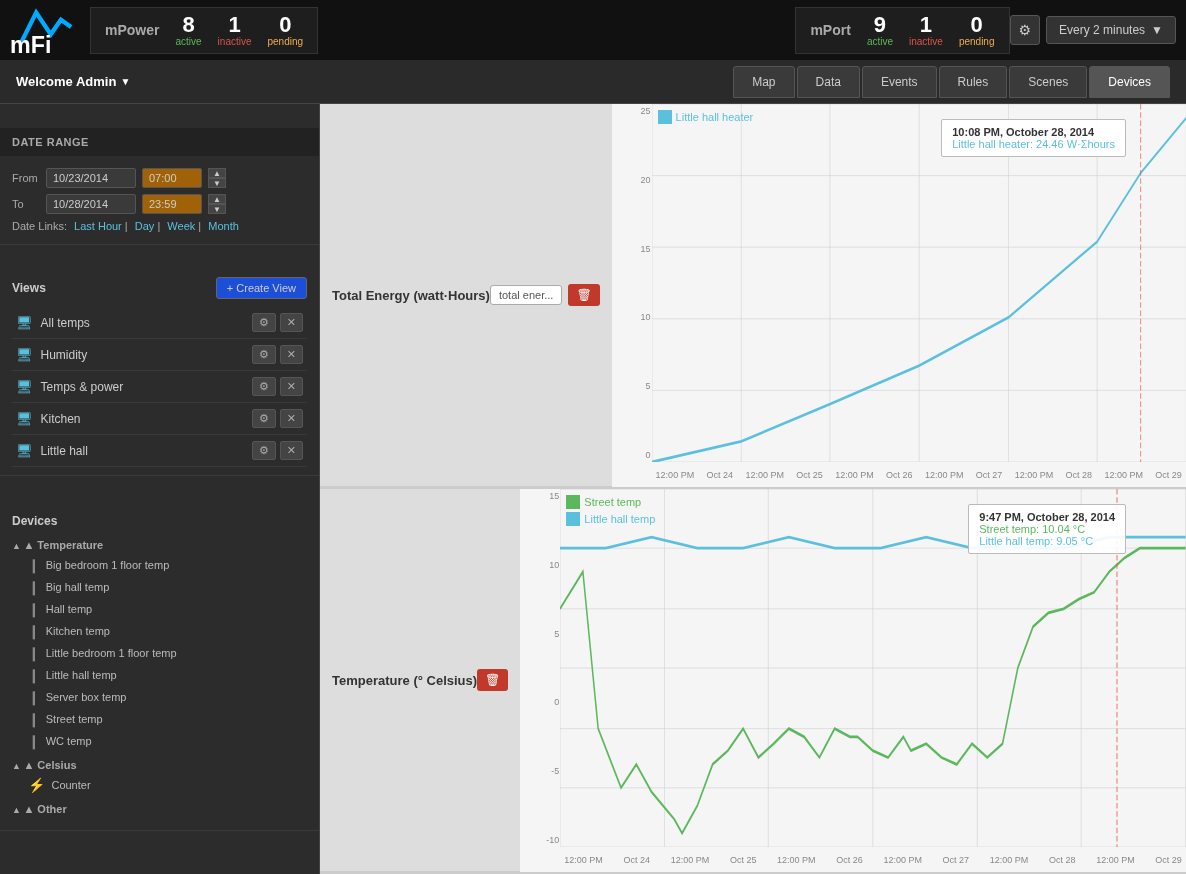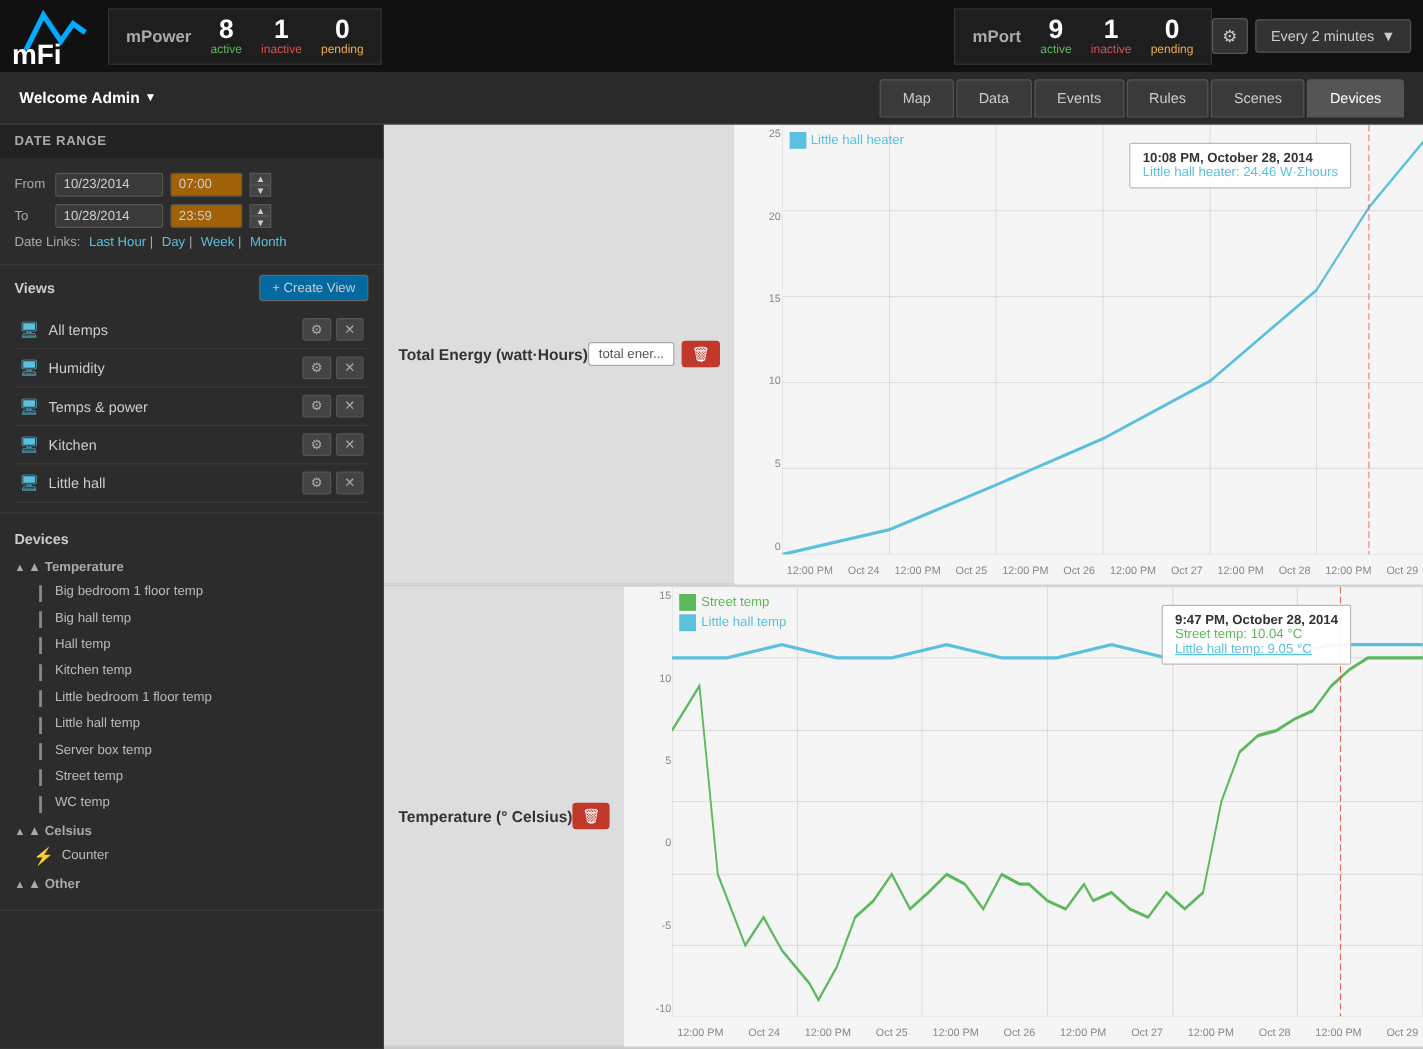--- a/index.html
+++ b/index.html
@@ -26,39 +26,39 @@
     #welcome { color: #fff; font-size: 13px; font-weight: bold; display: flex; align-items: center; gap: 4px; flex: 1; }
     .nav-tabs { display: flex; gap: 2px; }
     .nav-tab { padding: 8px 18px; background: #3a3a3a; border: 1px solid #555; color: #ccc; cursor: pointer; font-size: 12px; border-radius: 3px 3px 0 0; }
     .nav-tab.active { background: #555; color: #fff; }
 
     
     #main { display: flex; height: calc(874px - 104px); }
 
     
     #sidebar { width: 320px; background: #2c2c2c; border-right: 1px solid #444; overflow-y: auto; flex-shrink: 0; }
-    .sidebar-section { border-bottom: 1px solid #3a3a3a; }
+    .sidebar-section { border-bottom: 1px solid #3a3a3a; margin-top: 24px; }
     .sidebar-section-title { background: #222; padding: 8px 12px; font-size: 11px; font-weight: bold; color: #aaa; text-transform: uppercase; letter-spacing: 0.5px; }
 
     
     #date-range { padding: 12px; }
     .date-row { display: flex; align-items: center; margin-bottom: 6px; gap: 6px; }
     .date-label { width: 28px; color: #aaa; font-size: 11px; }
     .date-input { background: #3a3a3a; border: 1px solid #555; color: #ccc; padding: 3px 6px; font-size: 11px; width: 90px; border-radius: 2px; }
     .time-input { background: #a16207; border: 1px solid #555; color: #ccc; padding: 3px 6px; font-size: 11px; width: 60px; border-radius: 2px; }
     .spin-btn { display: flex; flex-direction: column; }
     .spin-up, .spin-down { background: #444; border: 1px solid #555; color: #ccc; font-size: 8px; width: 18px; height: 10px; cursor: pointer; display: flex; align-items: center; justify-content: center; }
     .quick-links { margin-top: 6px; font-size: 11px; color: #aaa; }
     .quick-links a { color: #5bc0de; text-decoration: none; margin-left: 4px; cursor: pointer; }
 
     
     #views-section { padding: 8px 12px; }
     .views-header { display: flex; align-items: center; justify-content: space-between; margin-bottom: 8px; }
     .views-title { font-size: 12px; font-weight: bold; color: #ccc; }
-    .create-view-btn { background: #0369a1; border: 1px solid #666; color: #ccc; padding: 4px 10px; font-size: 11px; cursor: pointer; border-radius: 3px; display: flex; align-items: center; gap: 4px; }
+    .create-view-btn { background: #1d4ed8; border: 1px solid #666; color: #ccc; padding: 4px 10px; font-size: 11px; cursor: pointer; border-radius: 3px; display: flex; align-items: center; gap: 4px; }
     .view-item { display: flex; align-items: center; padding: 6px 4px; border-bottom: 1px solid #3a3a3a; }
     .view-icon { color: #5bc0de; margin-right: 8px; font-size: 13px; }
     .view-name { flex: 1; color: #ccc; font-size: 12px; }
     .view-actions { display: flex; gap: 4px; }
     .view-action-btn { background: #444; border: 1px solid #555; color: #aaa; padding: 2px 6px; font-size: 11px; cursor: pointer; border-radius: 2px; }
 
     
     #devices-section { padding: 8px 12px; }
     .devices-title { font-size: 12px; font-weight: bold; color: #ccc; padding: 6px 0 8px; }
     .device-category { margin-bottom: 4px; }
@@ -386,21 +386,21 @@
             </div>
             <div style="display:flex;align-items:center;gap:4px;">
               <div style="width:14px;height:14px;background:#5bc0de;"></div>
               <span style="font-size:11px;color:#5bc0de;">Little hall temp</span>
             </div>
           </div>
           
           <div style="position:absolute;top:15px;right:60px;background:rgba(255,255,255,0.92);border:1px solid #bbb;padding:6px 10px;font-size:11px;color:#333;border-radius:2px;">
             <div style="font-weight:bold;color:#333;">9:47 PM, October 28, 2014</div>
             <div style="color:#5cb85c;">Street temp: 10.04 °C</div>
-            <div style="color:#5bc0de;text-decoration:underline;">Little hall temp: 9.05 °C</div>
+            <div style="color:#5bc0de;">Little hall temp: 9.05 °C</div>
           </div>
         </div>
 
         <div style="position:absolute;bottom:0;left:40px;right:0;height:25px;display:flex;justify-content:space-between;align-items:center;padding:0 4px;">
           <span style="font-size:9px;color:#888;">12:00 PM</span>
           <span style="font-size:9px;color:#888;">Oct 24</span>
           <span style="font-size:9px;color:#888;">12:00 PM</span>
           <span style="font-size:9px;color:#888;">Oct 25</span>
           <span style="font-size:9px;color:#888;">12:00 PM</span>
           <span style="font-size:9px;color:#888;">Oct 26</span>

